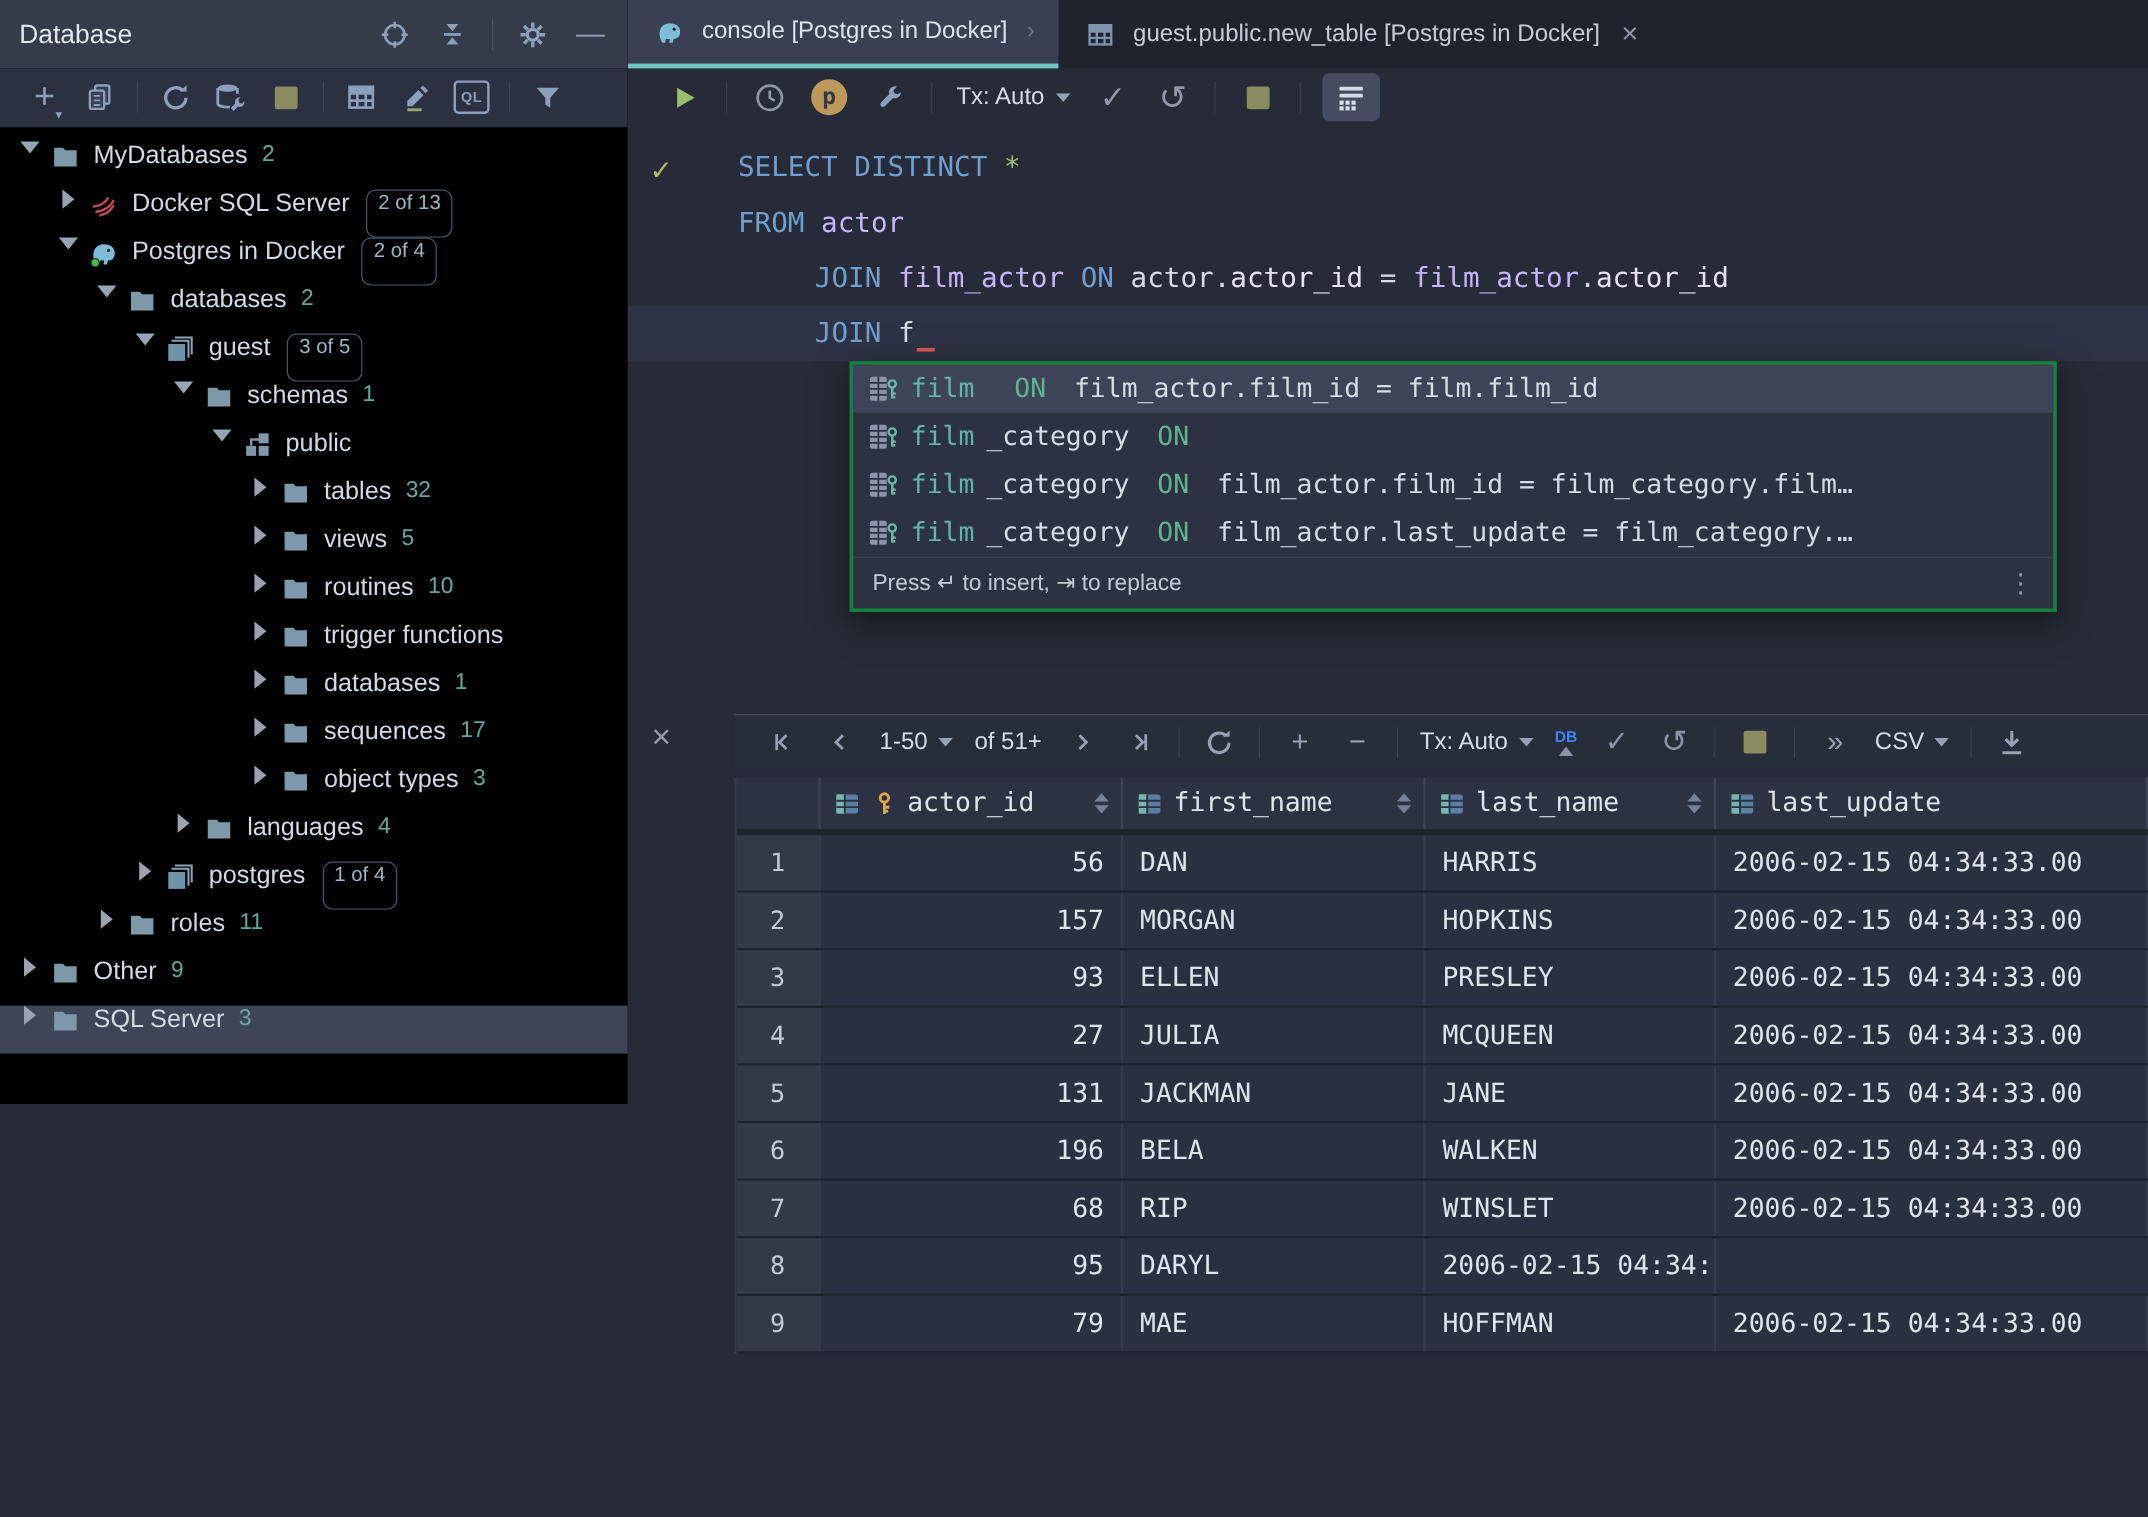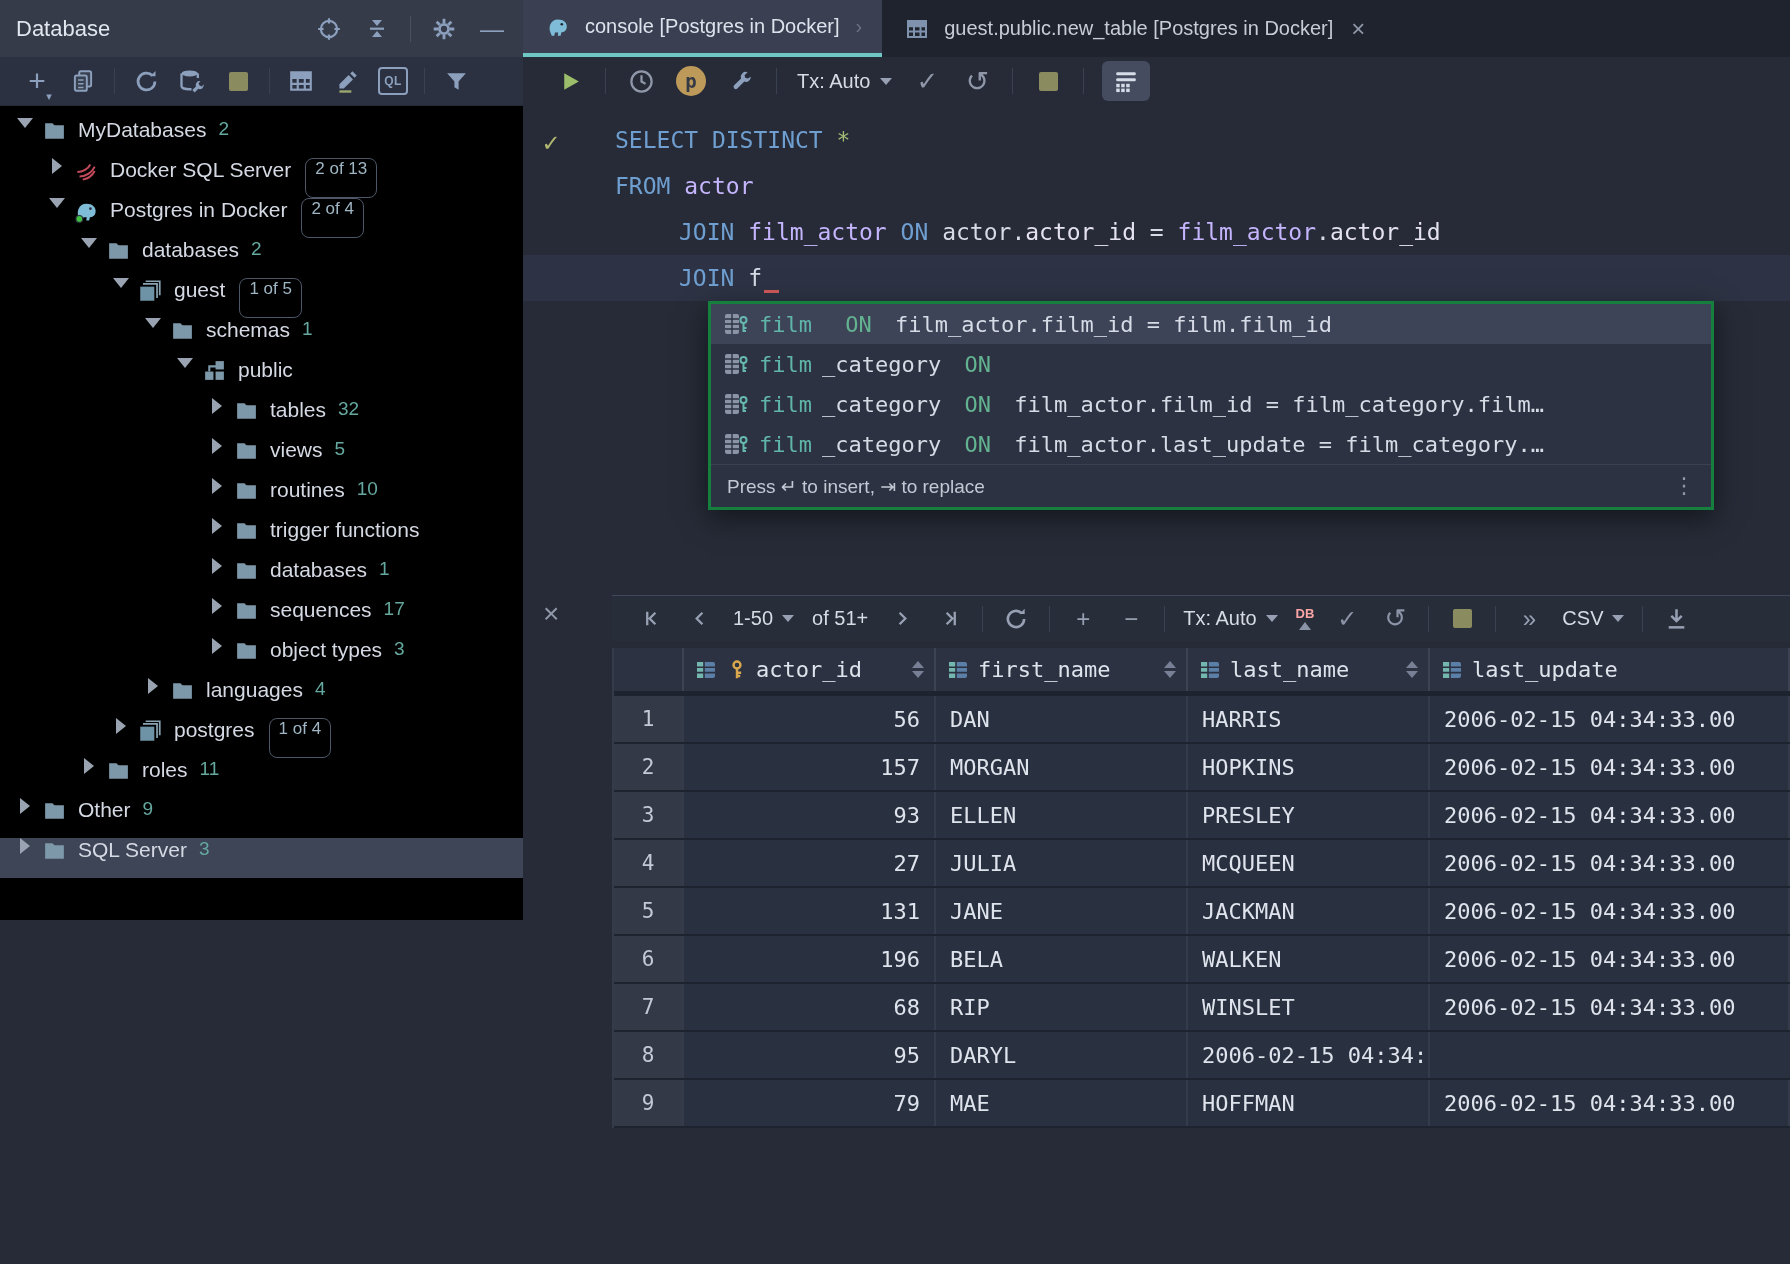--- a/index.html
+++ b/index.html
@@ -70,21 +70,21 @@
   .kebab{margin-left:auto;color:#8f97a8;font-size:22px}
 
   
   .res-close{position:absolute;left:543px;top:598px;font-size:28px;color:#8f97a8;z-index:1}
   .rtools{position:absolute;left:612px;top:595px;width:1178px;height:46px;background:#282d3a;border-top:1px solid #414859;
           display:flex;align-items:center;padding-left:16px;font-size:20px;color:#d6dbe4;box-sizing:border-box}
   .rtools .ic{margin:0 9px}
   .rtools .vdiv{background:#3a4150;margin:0 9px}
   .rlabel{display:flex;align-items:center;gap:9px;margin:0 9px}
   .glyph{color:#97a1b3;font-size:24px}
-  .dbup{display:flex;flex-direction:column;align-items:center;line-height:1;color:#fca5a5;margin:0 9px}
+  .dbup{display:flex;flex-direction:column;align-items:center;line-height:1;color:#3b82f6;margin:0 9px}
   .dbup b{font-size:13px;font-weight:bold}
   .dbup i{width:0;height:0;border-left:6px solid transparent;border-right:6px solid transparent;border-bottom:8px solid #8b94a6;margin-top:2px}
 
   
   .grid{position:absolute;left:612px;top:648px;width:1178px;font-family:"DejaVu Sans Mono",monospace;border-left:2px solid #343b4a}
   .grow{display:grid;grid-template-columns:70px 252px 252px 242px 360px;height:48px;box-sizing:border-box}
   .ghead{background:#2c3242;border-bottom:5px solid #1e2330;font-size:22px;color:#dfe3ec}
   .hcell{display:flex;align-items:center;padding-left:10px;border-right:2px solid #3c4352;overflow:hidden;gap:8px}
   .sort{display:flex;flex-direction:column;gap:3px;margin-left:auto;margin-right:10px}
   .sort i{width:0;height:0;border-left:6px solid transparent;border-right:6px solid transparent}
@@ -237,21 +237,21 @@
           <i></i>
         </span>
         <span class="tico">
           <svg width="26" height="26" viewBox="0 0 24 24">
             <path d="M8 3h13v13" fill="none" stroke="#8aa4b4" stroke-width="1.6"></path>
             <path d="M5.5 5.5h13v13" fill="none" stroke="#8aa4b4" stroke-width="1.6"></path>
             <rect x="3" y="8" width="13" height="13" fill="#6e93a6"></rect>
           </svg>
         </span>
         <span>guest</span>
-        <span class="tbadge">1 of 5</span>
+        <span class="tbadge">3 of 5</span>
       </div>
       <div class="trow" style="--lv: 4;">
         <span class="arr open">
           <i></i>
         </span>
         <span class="tico">
           <svg width="25" height="25" viewBox="0 0 24 24">
             <path fill="#7d98a9" d="M3 20V5h7l2 2h9v13z"></path>
           </svg>
         </span>
@@ -696,22 +696,22 @@
     <div class="grow drow">
       <div class="dcell cnum">4</div>
       <div class="dcell cr">27</div>
       <div class="dcell cl">JULIA</div>
       <div class="dcell cl">MCQUEEN</div>
       <div class="dcell cl">2006-02-15 04:34:33.00</div>
     </div>
     <div class="grow drow">
       <div class="dcell cnum">5</div>
       <div class="dcell cr">131</div>
+      <div class="dcell cl">JACKMAN</div>
       <div class="dcell cl">JANE</div>
-      <div class="dcell cl">JACKMAN</div>
       <div class="dcell cl">2006-02-15 04:34:33.00</div>
     </div>
     <div class="grow drow">
       <div class="dcell cnum">6</div>
       <div class="dcell cr">196</div>
       <div class="dcell cl">BELA</div>
       <div class="dcell cl">WALKEN</div>
       <div class="dcell cl">2006-02-15 04:34:33.00</div>
     </div>
     <div class="grow drow">

